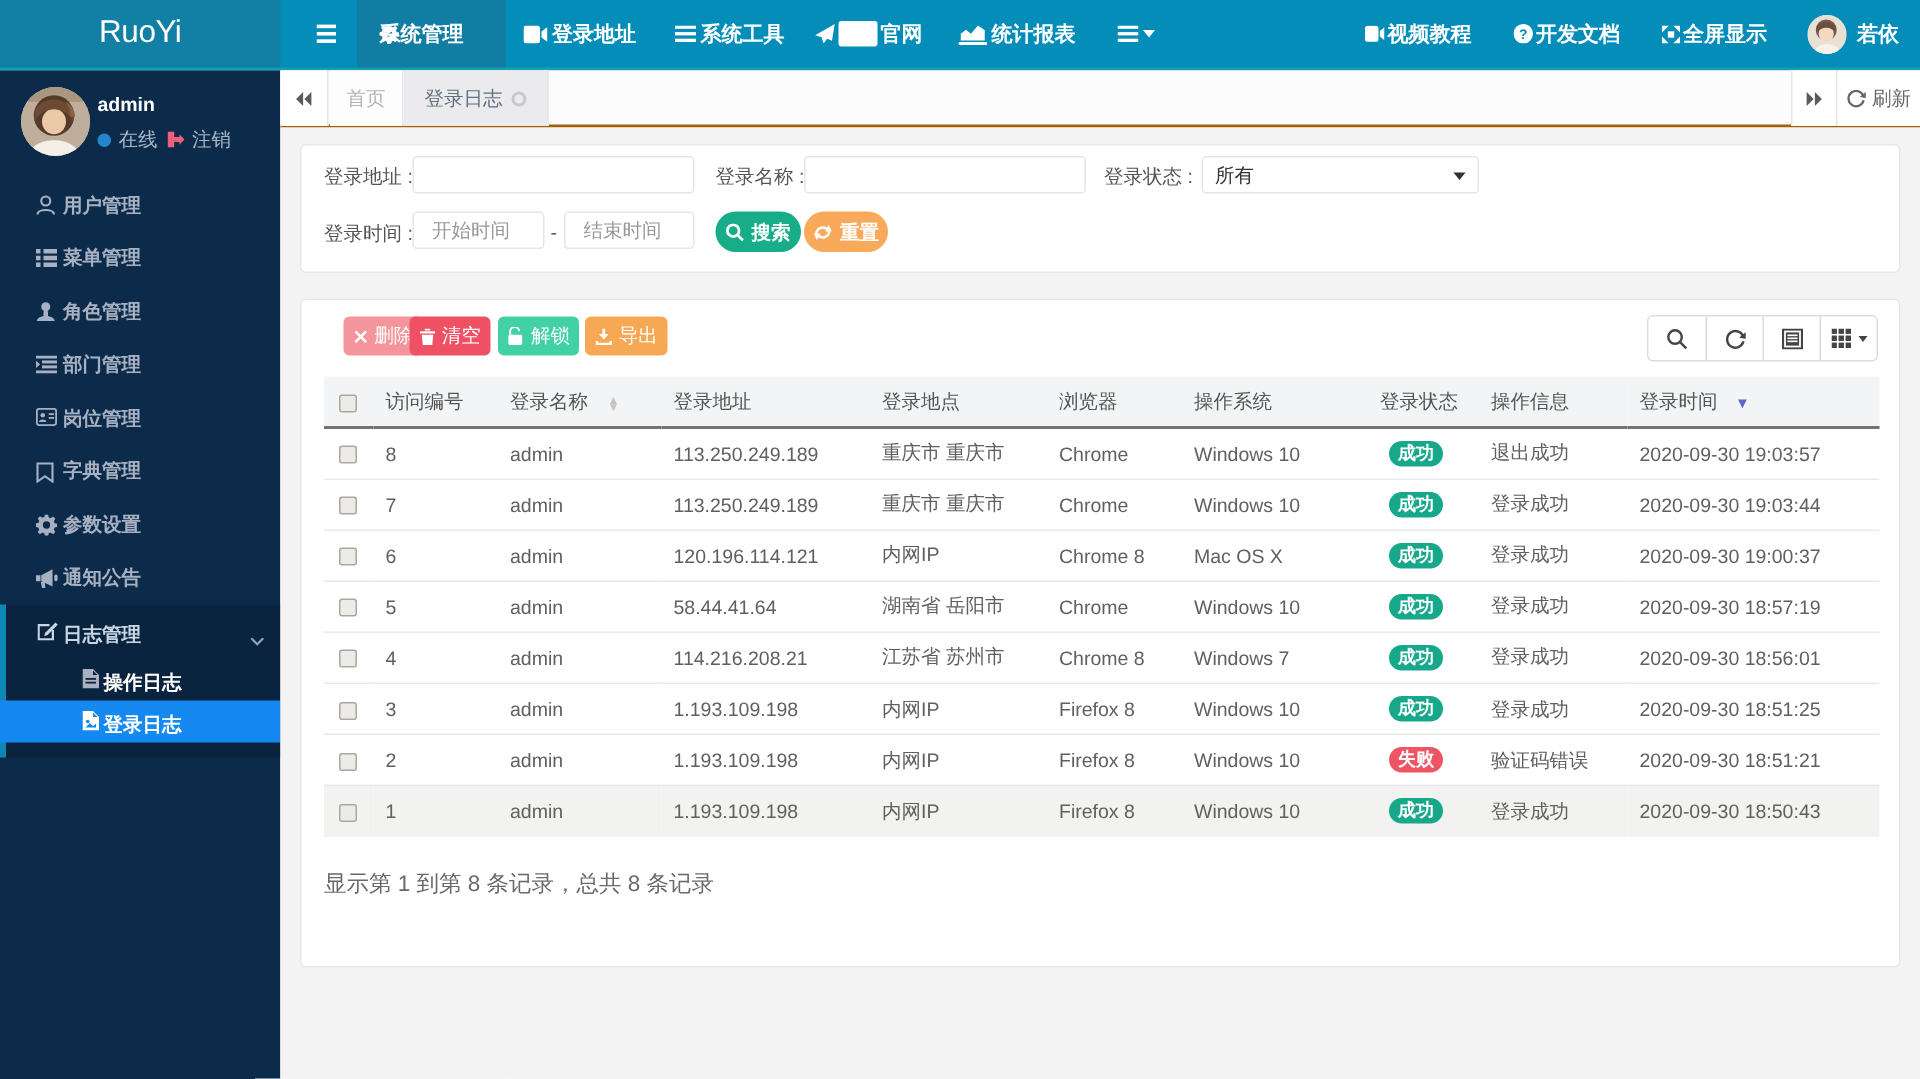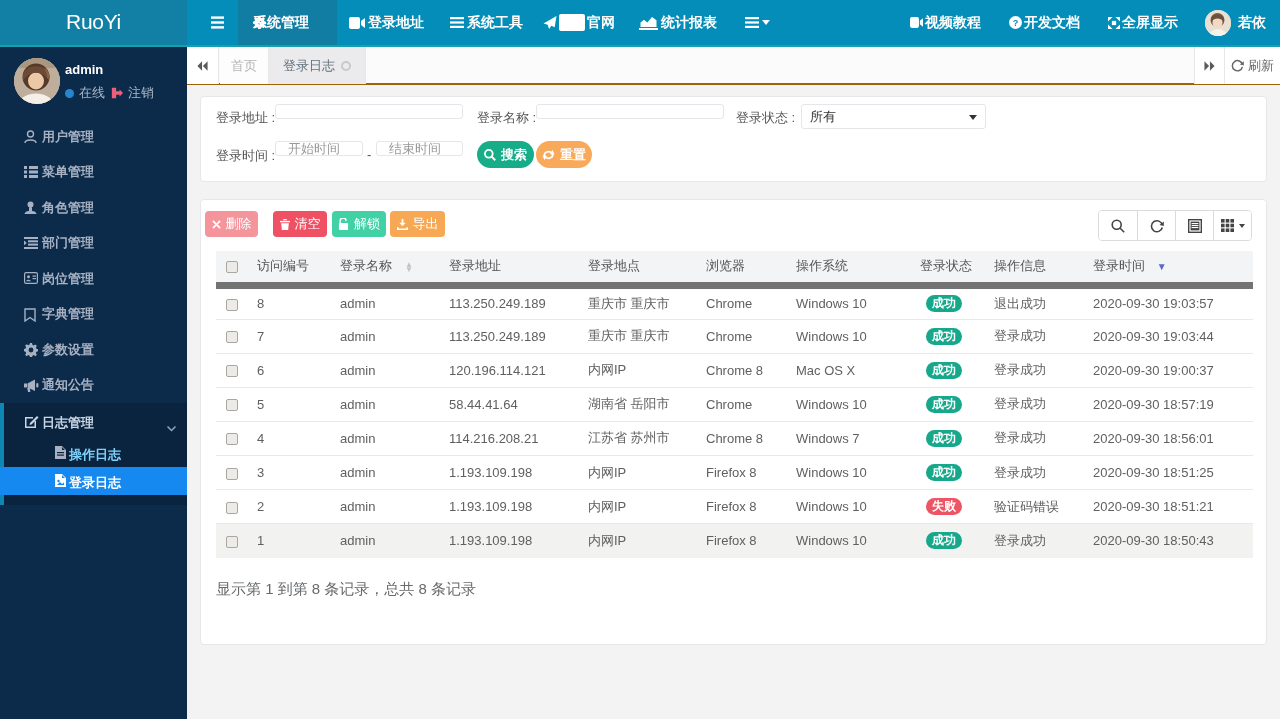--- a/index.html
+++ b/index.html
@@ -24,59 +24,59 @@
 .menu { list-style:none; position:absolute; left:0; top:72px; width:158px; }
 .menu > li { position:relative; height:35.5px; color:#a7b1c2; font-size:13px; font-weight:bold; }
 .menu > li .mi { position:absolute; left:24px; top:11px; }
 .menu > li .mt { position:absolute; left:42px; top:50%; transform:translateY(-50%); }
 .mgroup { position:absolute; left:0; top:356px; width:187px; height:102px; background:#0a2440; }
 .stripe { position:absolute; left:0; top:0; width:4px; height:102px; background:#0f87b4; }
 .mghead { position:absolute; top:0; height:36px; width:187px; color:#c9d6e4; }
 .mghead .mi { position:absolute; left:25px; top:11px; }
 .mghead .mt { position:absolute; left:42px; top:11px; font-weight:bold; font-size:13px; }
 .mghead .chev { position:absolute; right:11px; top:15px; }
-.sub { position:absolute; width:187px; height:28px; color:#7dd3fc; font-size:13px; font-weight:bold; }
+.sub { position:absolute; width:187px; height:28px; color:#ffffff; font-size:13px; font-weight:bold; }
 .sub .mi { position:absolute; left:55px; top:7px; }
 .sub .mt { position:absolute; left:69px; top:7px; }
 .sub.active { background:#1689f0; color:#fff; }
 
 .main { position:absolute; left:187px; top:47px; width:1093px; height:672px; background:#f3f3f4; }
 .tabbar { position:relative; height:38px; background:#fbfbfb; border-bottom:2px solid #a16207; }
 .tb-btn { position:absolute; left:0; top:0; width:32px; height:37px; border-right:1px solid #e7e7e7; color:#888; background:#fff; display:flex; align-items:center; justify-content:center; }
 .tabs { position:absolute; left:33px; top:0; display:flex; height:37px; }
 .tab { padding:0 11px; line-height:37px; font-size:13px; color:#b4b4b4; background:#fdfdfd; border-right:1px solid #e7e7e7; }
 .tab.active { background:#ebebed; color:#60707c; padding:0 14px; }
 .closec { display:inline-block; width:10px; height:10px; border-radius:50%; border:2px solid #c9c9c9; background:#ebebed; vertical-align:-1px; margin-left:4px; box-sizing:border-box; }
 .tb-right { position:absolute; right:0; top:0; height:37px; display:flex; }
 .fwd { width:30px; height:37px; border-left:1px solid #e7e7e7; background:#fff; display:flex; align-items:center; justify-content:center; }
 .refresh { width:56px; height:37px; border-left:1px solid #e7e7e7; color:#666; font-size:13px; background:#fff; display:flex; align-items:center; justify-content:center; gap:4px; }
 .content { position:absolute; left:0; top:38px; width:1093px; height:634px; background:#f3f3f4;padding-left:28px; }
 .panel { position:absolute; left:13px; width:1067px; background:#fff; border:1px solid #e7e7eb; border-radius:4px; }
 .search-panel { top:11px; height:86px; }
 .table-panel { top:114px; height:446px; }
 
 .flabel { position:absolute; font-size:13px; color:#555; }
-.finput { position:absolute; height:15px; border:1px solid #e5e6e7; border-radius:3px; background:#fff; font-size:13px; color:#888; padding:0 8px; font-family:"Liberation Sans",sans-serif; }
+.finput { position:absolute; height:25px; border:1px solid #e5e6e7; border-radius:3px; background:#fff; font-size:13px; color:#888; padding:0 8px; font-family:"Liberation Sans",sans-serif; }
 .finput::placeholder { color:#999; }
 .fselect { position:absolute; height:25px; border:1px solid #e5e6e7; border-radius:3px; background:#fff; font-size:13px; color:#333; line-height:24px; padding:0 8px; }
 .caret-d { position:absolute; right:8px; top:10px; width:0; height:0; border-left:4px solid transparent; border-right:4px solid transparent; border-top:5px solid #333; }
 .btn { position:absolute; display:flex; align-items:center; justify-content:center; gap:5px; color:#fff; font-size:13px; border:none; border-radius:4px; height:26px; font-family:"Liberation Sans",sans-serif; }
 .btn-round { border-radius:14px; height:27px; font-weight:bold; }
 .btn-search { background:#18ad89; left:276px; top:44px; width:57px; }
 .btn-reset { background:#f8a95a; left:335px; top:44px; width:56px; }
-.btn-del { background:#f4959b; left:4px; top:11px; width:53px; }
+.btn-del { background:#f4959b; left:28px; top:11px; width:53px; }
 .btn-clear { background:#ef5064; left:72px; top:11px; width:54px; }
 .btn-unlock { background:#42d0a5; left:131px; top:11px; width:54px; }
 .btn-export { background:#f7a854; left:189px; top:11px; width:55px; }
 
 .tools-right { position:absolute; right:14px; top:10px; display:flex; border:1px solid #dbdbdb; border-radius:4px; overflow:hidden; }
 .tool { width:38px; height:29px; background:#fff; border-left:1px solid #dbdbdb; display:flex; align-items:center; justify-content:center; color:#444; gap:2px; }
 .tool:first-child { border-left:none; }
 table.grid { position:absolute; left:15px; top:51px; width:1037px; border-collapse:collapse; font-size:13px; color:#606060; table-layout:fixed; }
-table.grid th { background:#f3f4f5; font-weight:normal; color:#555; text-align:left; height:34px; padding:0 0 0 8px; border-bottom:7px solid #737373; font-size:13px; }
+table.grid th { background:#f3f4f5; font-weight:normal; color:#555; text-align:left; height:34px; padding:0 0 0 8px; border-bottom:2px solid #737373; font-size:13px; }
 table.grid td { height:34.1px; padding:0 0 0 8px; border-top:1px solid #e7eaec; }
 table.grid tr.hov td { background:#f2f2f0; }
 .badge { display:inline-block; width:36px; padding:2px 0; line-height:13px; border-radius:10px; color:#fff; font-size:12px; text-align:center; font-weight:bold; margin-left:6px; }
 .badge.g { background:#17a88b;font-family:Liberation Serif, serif; }
 .badge.r { background:#ed5565; }
 .cb { width:12px; height:12px; border:1px solid #a9a7a0; border-radius:2px; background:#edebe7; display:inline-block; vertical-align:middle; }
 .sorts { color:#c3c3c3; font-size:8px; display:inline-block; margin-left:13px; vertical-align:-2px; line-height:5px; }
 .foot { position:absolute; left:15px; top:380px; font-size:15px; color:#676a6c; }
 </style>
 </head>

